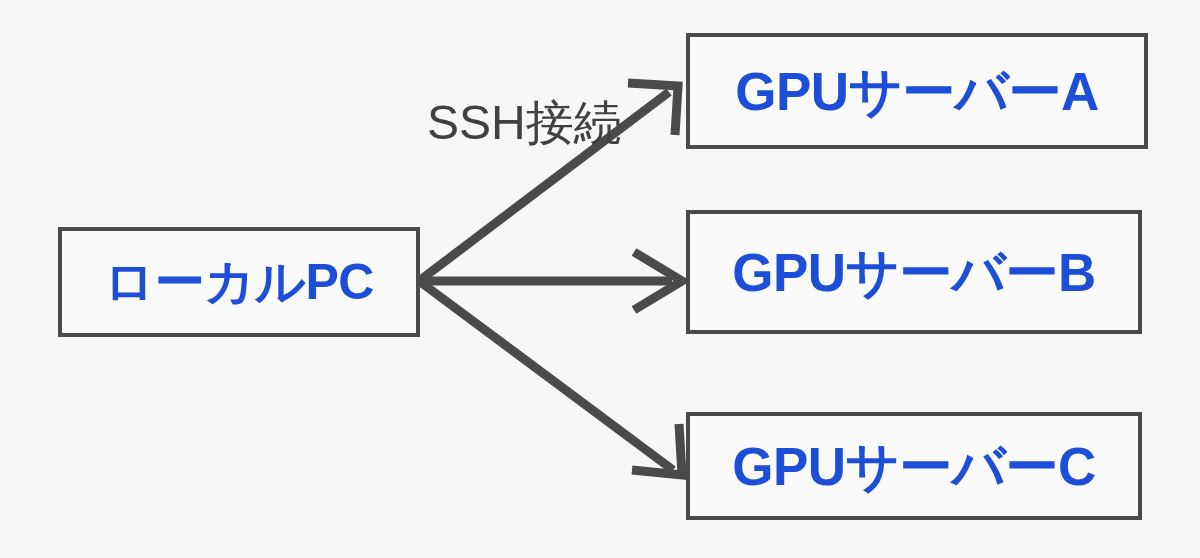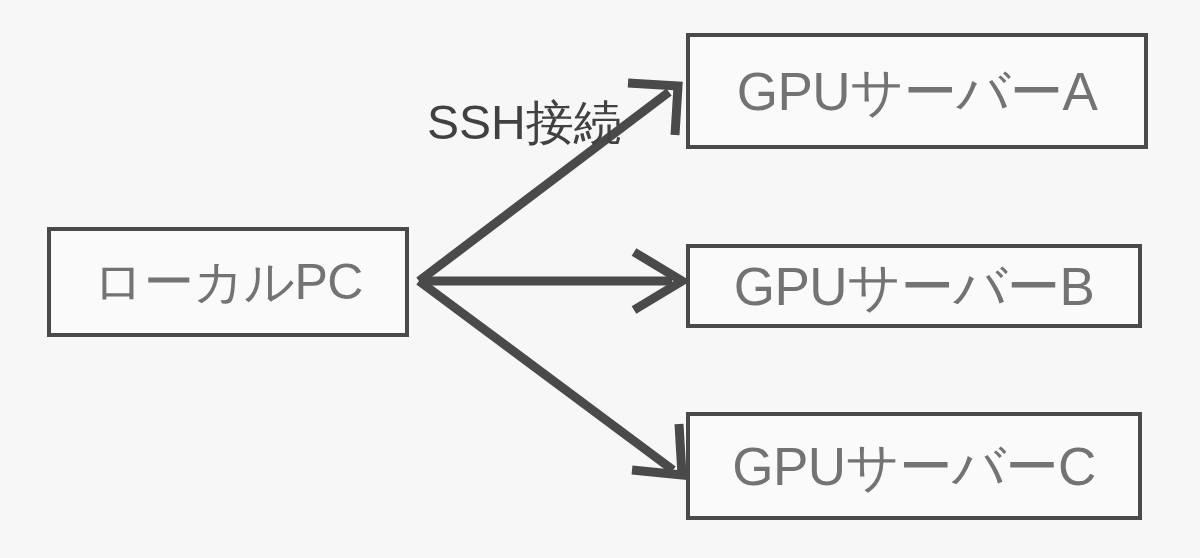--- a/index.html
+++ b/index.html
@@ -30,47 +30,47 @@
   .node-box {
     position: absolute;
     box-sizing: border-box;
     background: #fafafa;
     border: 4px solid #4a4a4a;
     display: flex;
     align-items: center;
     justify-content: center;
   }
   .node-label {
-    color: #737373;
+    color: #1d4ed8;
     font-size: 53px;
     line-height: 1;
     letter-spacing: -0.5px;
     white-space: nowrap;
-    font-weight: 400;
+    font-weight: 700;
   }
   #node-local-pc {
-    left: 47px;
+    left: 58px;
     top: 227px;
     width: 362px;
     height: 110px;
   }
   #node-local-pc .node-label {
     font-size: 50px;
   }
   #node-gpu-a {
     left: 686px;
     top: 33px;
     width: 462px;
     height: 116px;
   }
   #node-gpu-b {
     left: 686px;
-    top: 244px;
+    top: 210px;
     width: 456px;
-    height: 84px;
+    height: 124px;
     justify-content: center;
   }
   #node-gpu-c {
     left: 686px;
     top: 412px;
     width: 456px;
     height: 108px;
   }
   .edge-label {
     position: absolute;

